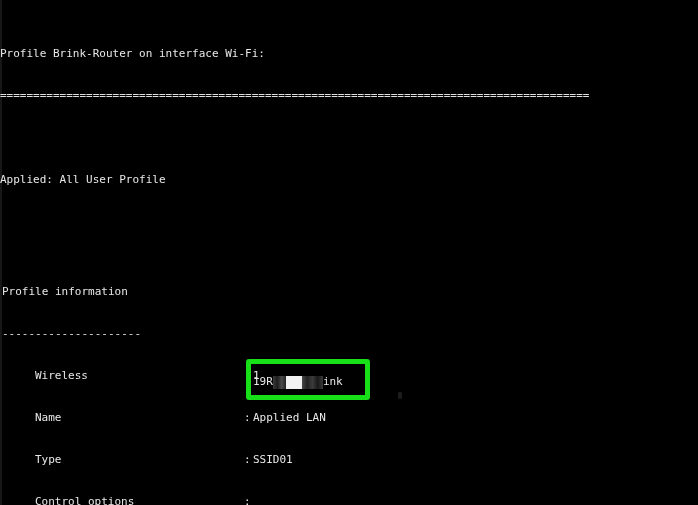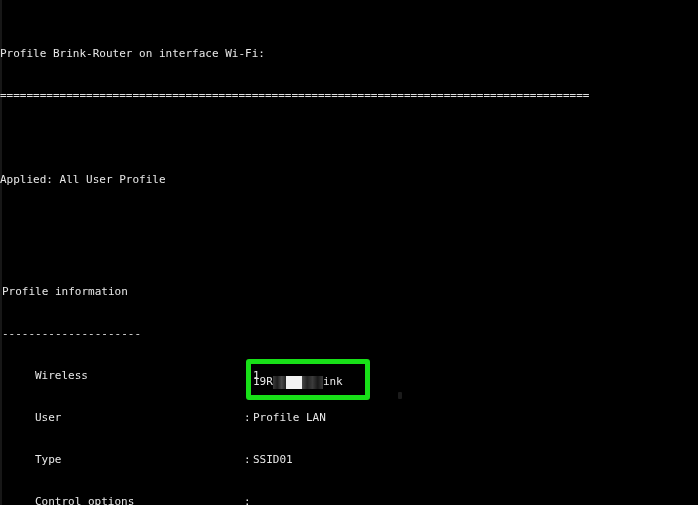--- a/index.html
+++ b/index.html
@@ -134,23 +134,23 @@
     </div>
     <div class="line row sep-dash">
       <span class="hdr">---------------------</span>
     </div>
     <div class="line row">
       <span class="k">Wireless</span>
       <span class="c">:</span>
       <span class="v">1</span>
     </div>
     <div class="line row">
-      <span class="k">User</span>
-      <span class="c">:</span>
-      <span class="v">Profile LAN</span>
+      <span class="k">Name</span>
+      <span class="c">:</span>
+      <span class="v">Applied LAN</span>
     </div>
     <div class="line row">
       <span class="k">Type</span>
       <span class="c">:</span>
       <span class="v">SSID01</span>
     </div>
     <div class="line row">
       <span class="k">Control options</span>
       <span class="c">:</span>
       <span class="v"></span>

